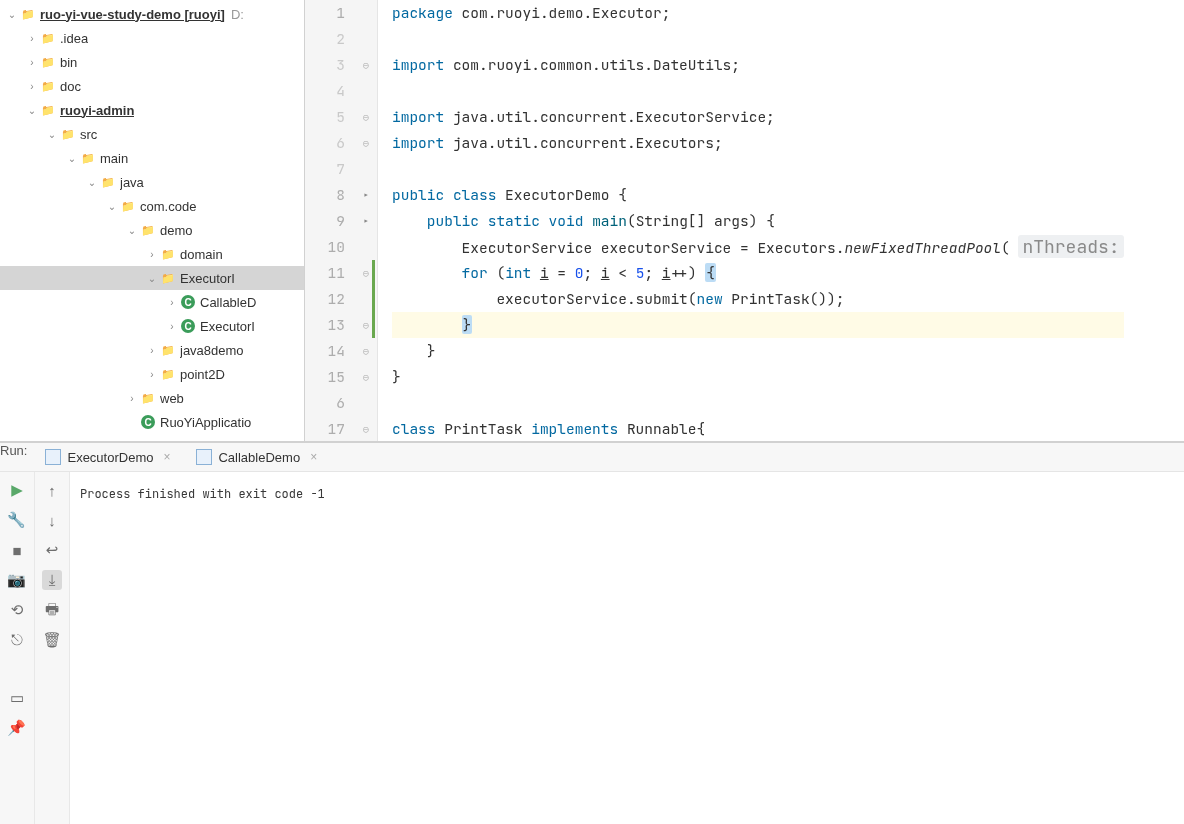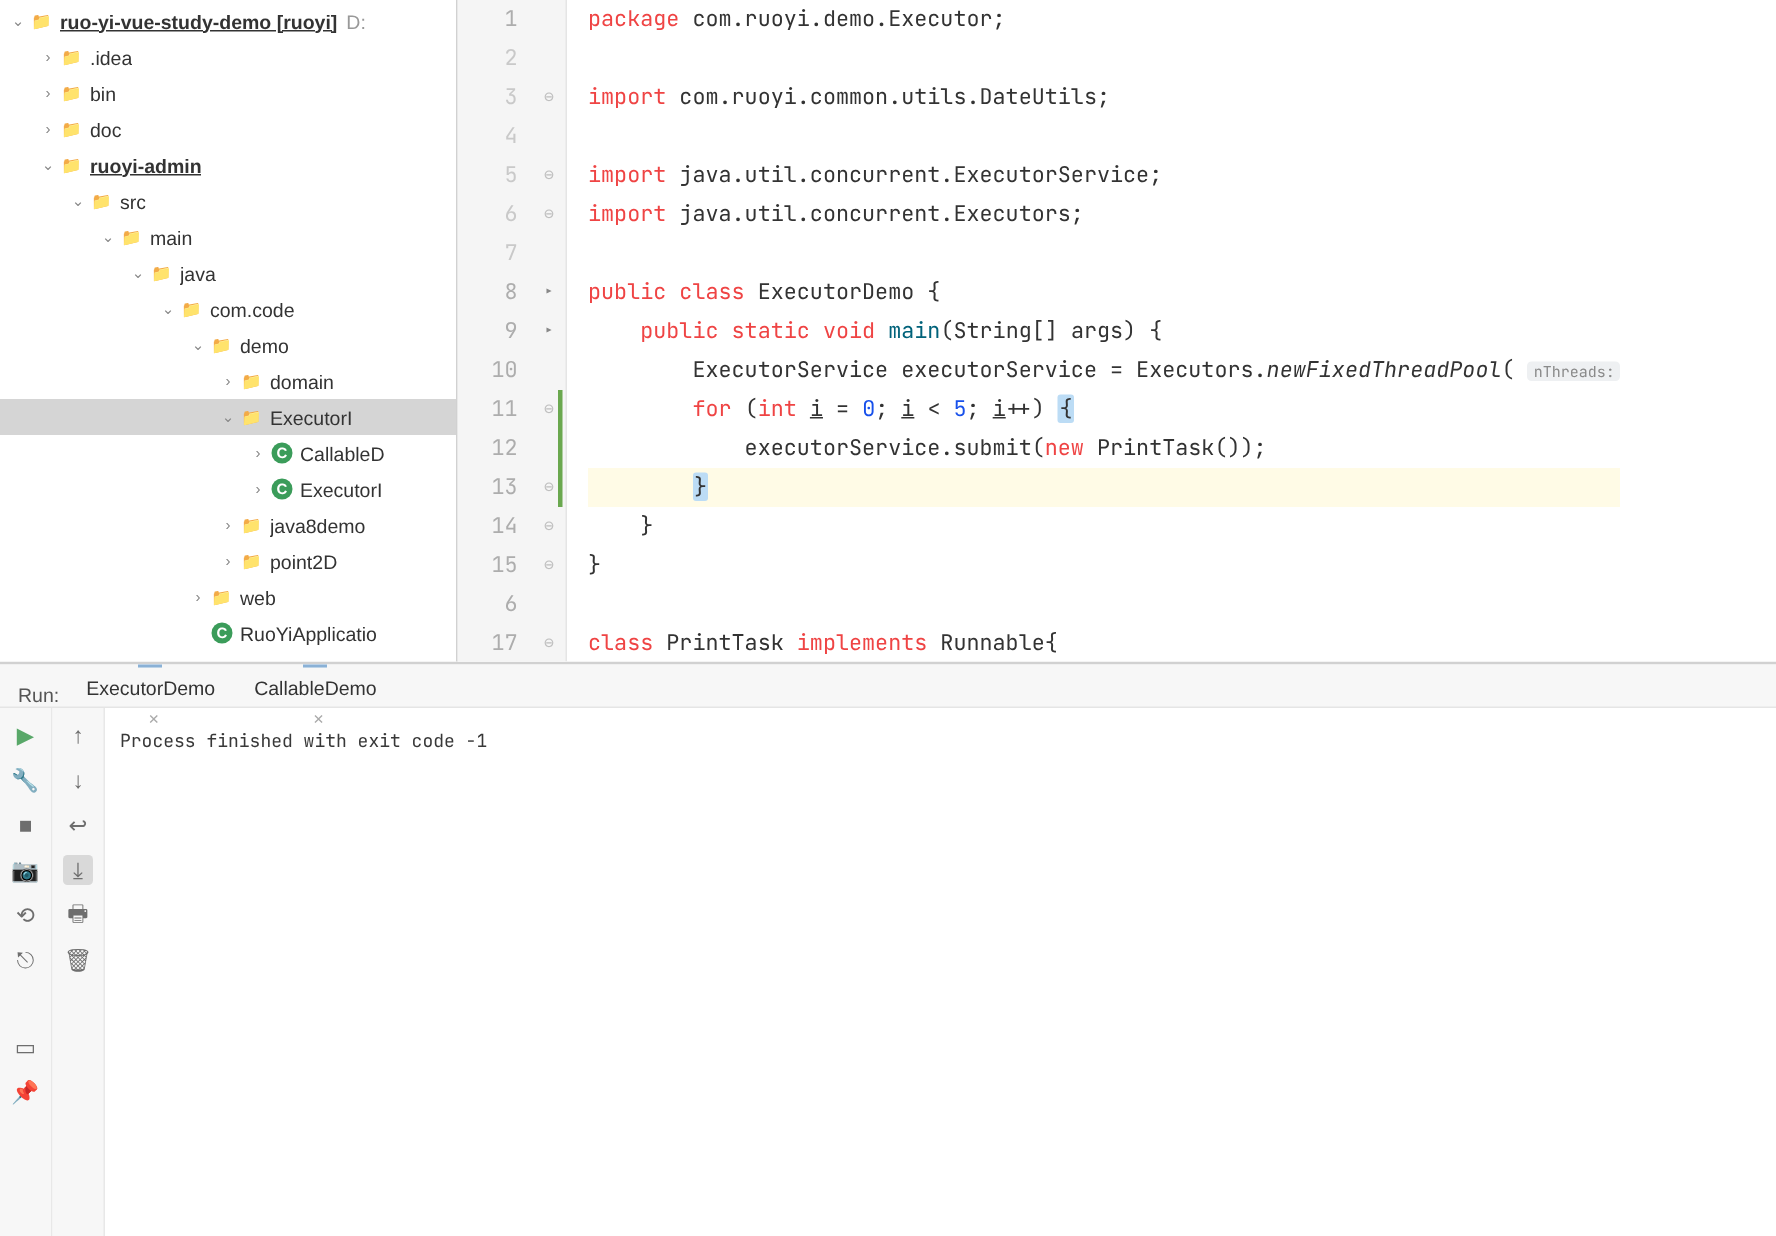--- a/index.html
+++ b/index.html
@@ -119,29 +119,29 @@
   padding-left: 14px;
   white-space: pre;
   position: relative;
 }
 .code-line {
   height: 26px;
 }
 .code-line.current {
   background: #fffbe6;
 }
-.kw { color: #ef4444; }
+.kw { color: #0369a1; }
 .fn { color: #00627a; }
 .num { color: #1750eb; }
 .hint {
   background: #eef0f2;
   color: #8a8a8a;
   border-radius: 3px;
   padding: 0 4px;
-  font-size: 10px;
+  font-size: 18px;
 }
 .brace-hl {
   background: #bcdcf5;
   border-radius: 2px;
   padding: 0 1px;
 }
 .italic { font-style: italic; }
 .change-marker {
   position: absolute;
   left: -6px;
@@ -151,35 +151,34 @@
 
 .run-panel {
   flex: 1;
   display: flex;
   flex-direction: column;
   border-top: 1px solid #d1d1d1;
 }
 .run-header {
   height: 28px;
   display: flex;
-  align-items: flex-end;
-  padding-left: 12px;
+  align-items: flex-start;
+  padding-left: 0;
   border-bottom: 1px solid #e5e5e5;
   background: #f7f7f7;
   gap: 10px;
 }
 .run-label { color: #555; font-weight: normal; }
 .run-tab {
   display: flex;
   align-items: center;
   gap: 6px;
   padding: 0 8px;
   height: 100%;
   cursor: pointer;
-  flex-direction: column;
 }
 .run-tab .tab-icon {
   width: 14px;
   height: 14px;
   border: 1px solid #8ab1d6;
   background: #e8f1fb;
 }
 .run-tab .close-x { color: #aaa; font-size: 12px; margin-left: 4px; }
 
 .run-body {

